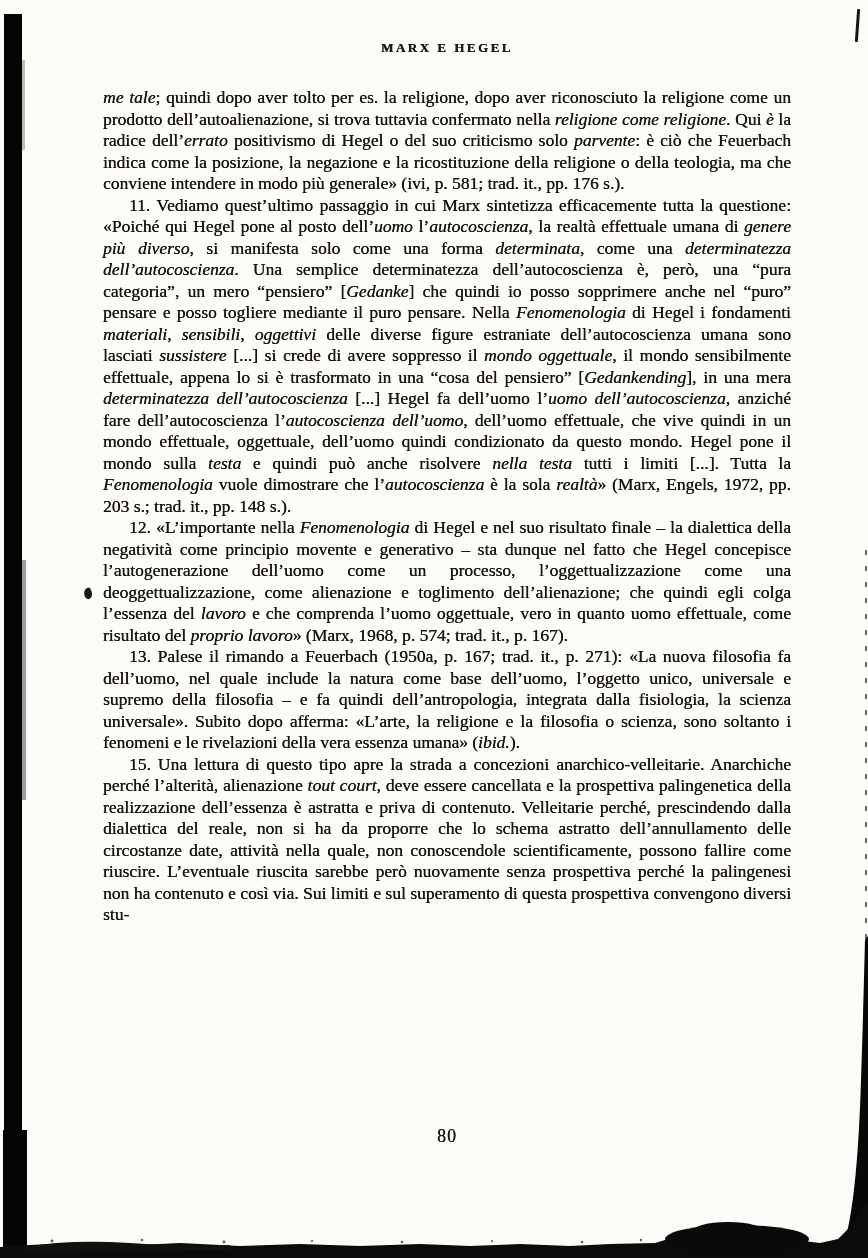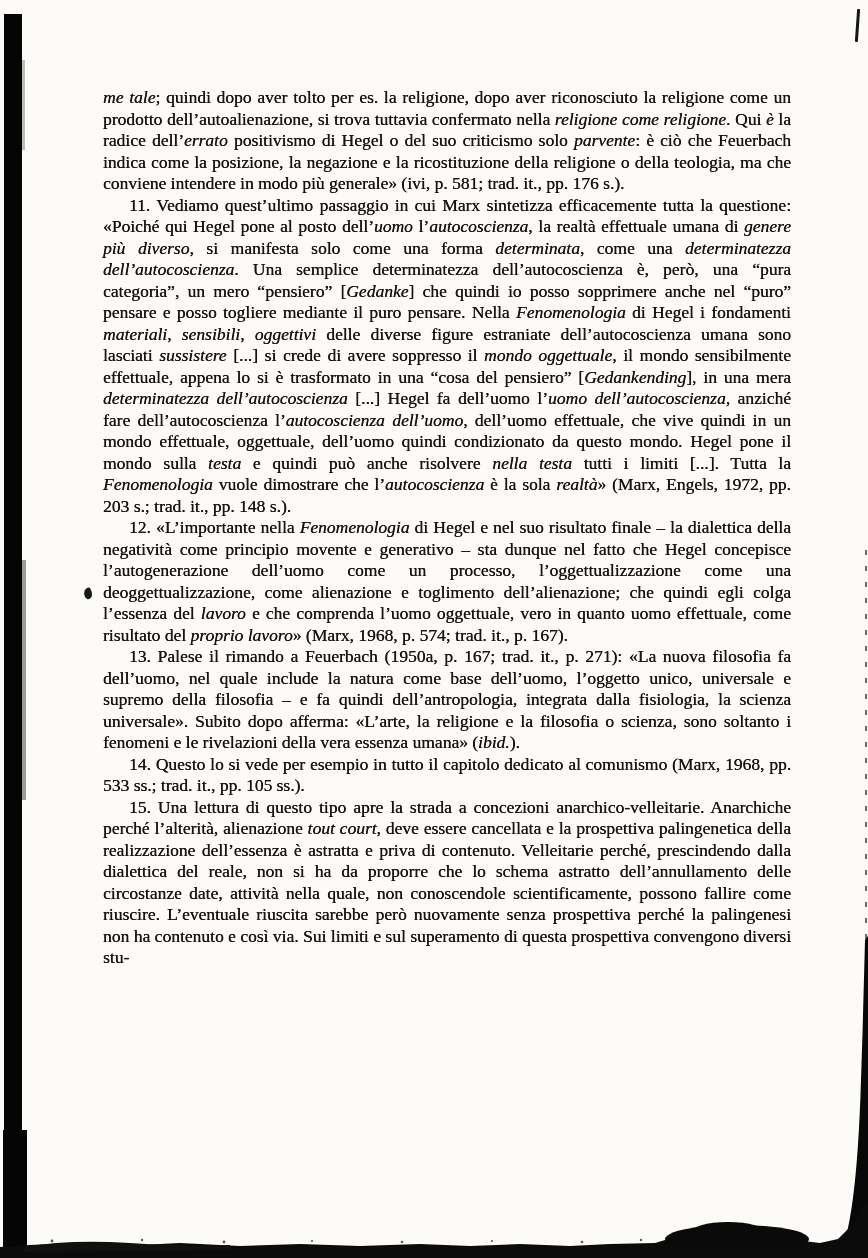--- a/index.html
+++ b/index.html
@@ -87,30 +87,31 @@
   .right-edge {
     position: absolute;
     left: 836px; top: 520px; width: 32px; height: 738px;
   }
 </style>
 </head>
 <body>
 
 <div class="page">
 
+  <div class="running-head">MARX E HEGEL</div>
 
   <div class="text-block">
       <p class=""><i>me tale</i><span>; quindi dopo aver tolto per es. la religione, dopo aver riconosciuto la religione come un prodotto dell’autoalienazione, si trova tuttavia confermato nella </span><i>religione come religione</i><span>. Qui </span><i>è</i><span> la radice dell’</span><i>errato</i><span> positivismo di Hegel o del suo criticismo solo </span><i>parvente</i><span>: è ciò che Feuerbach indica come la posizione, la negazione e la ricostituzione della religione o della teologia, ma che conviene intendere in modo più generale» (ivi, p. 581; trad. it., pp. 176 s.).</span></p>
       <p class="indent"><span>11. Vediamo quest’ultimo passaggio in cui Marx sintetizza efficacemente tutta la questione: «Poiché qui Hegel pone al posto dell’</span><i>uomo</i><span> l’</span><i>autocoscienza</i><span>, la realtà effettuale umana di </span><i>genere più diverso</i><span>, si manifesta solo come una forma </span><i>determinata</i><span>, come una </span><i>determinatezza dell’autocoscienza</i><span>. Una semplice determinatezza dell’autocoscienza è, però, una “pura categoria”, un mero “pensiero” [</span><i>Gedanke</i><span>] che quindi io posso sopprimere anche nel “puro” pensare e posso togliere mediante il puro pensare. Nella </span><i>Fenomenologia</i><span> di Hegel i fondamenti </span><i>materiali</i><span>, </span><i>sensibili</i><span>, </span><i>oggettivi</i><span> delle diverse figure estraniate dell’autocoscienza umana sono lasciati </span><i>sussistere</i><span> [...] si crede di avere soppresso il </span><i>mondo oggettuale</i><span>, il mondo sensibilmente effettuale, appena lo si è trasformato in una “cosa del pensiero” [</span><i>Gedankending</i><span>], in una mera </span><i>determinatezza dell’autocoscienza</i><span> [...] Hegel fa dell’uomo l’</span><i>uomo dell’autocoscienza</i><span>, anziché fare dell’autocoscienza l’</span><i>autocoscienza dell’uomo</i><span>, dell’uomo effettuale, che vive quindi in un mondo effettuale, oggettuale, dell’uomo quindi condizionato da questo mondo. Hegel pone il mondo sulla </span><i>testa</i><span> e quindi può anche risolvere </span><i>nella testa</i><span> tutti i limiti [...]. Tutta la </span><i>Fenomenologia</i><span> vuole dimostrare che l’</span><i>autocoscienza</i><span> è la sola </span><i>realtà</i><span>» (Marx, Engels, 1972, pp. 203 s.; trad. it., pp. 148 s.).</span></p>
       <p class="indent"><span>12. «L’importante nella </span><i>Fenomenologia</i><span> di Hegel e nel suo risultato finale – la dialettica della negatività come principio movente e generativo – sta dunque nel fatto che Hegel concepisce l’autogenerazione dell’uomo come un processo, l’oggettualizzazione come una deoggettualizzazione, come alienazione e toglimento dell’alienazione; che quindi egli colga l’essenza del </span><i>lavoro</i><span> e che comprenda l’uomo oggettuale, vero in quanto uomo effettuale, come risultato del </span><i>proprio lavoro</i><span>» (Marx, 1968, p. 574; trad. it., p. 167).</span></p>
       <p class="indent"><span>13. Palese il rimando a Feuerbach (1950a, p. 167; trad. it., p. 271): «La nuova filosofia fa dell’uomo, nel quale include la natura come base dell’uomo, l’oggetto unico, universale e supremo della filosofia – e fa quindi dell’antropologia, integrata dalla fisiologia, la scienza universale». Subito dopo afferma: «L’arte, la religione e la filosofia o scienza, sono soltanto i fenomeni e le rivelazioni della vera essenza umana» (</span><i>ibid.</i><span>).</span></p>
-      <p class="indent"><span>14. Questo lo si vede per esempio in tutto il capitolo dedicato al comunismo (Marx, 1968, pp. 533 ss.; trad. it., pp. 105 ss.).</span></p>
       <p class="indent"><span>15. Una lettura di questo tipo apre la strada a concezioni anarchico-velleitarie. Anarchiche perché l’alterità, alienazione </span><i>tout court</i><span>, deve essere cancellata e la prospettiva palingenetica della realizzazione dell’essenza è astratta e priva di contenuto. Velleitarie perché, prescindendo dalla dialettica del reale, non si ha da proporre che lo schema astratto dell’annullamento delle circostanze date, attività nella quale, non conoscendole scientificamente, possono fallire come riuscire. L’eventuale riuscita sarebbe però nuovamente senza prospettiva perché la palingenesi non ha contenuto e così via. Sui limiti e sul superamento di questa prospettiva convengono diversi stu-</span></p>
     </div>
 
+  <div class="page-number">80</div>
 
   <div class="left-bar"></div>
   <div class="left-bar-widen"></div>
   <div class="left-bar-fringe1"></div>
   <div class="left-bar-fringe2"></div>
   <div class="top-right-tick"></div>
   <div class="margin-speck"></div>
 
   <svg class="right-edge" viewBox="0 0 32 738" preserveAspectRatio="none">
     <line x1="30" y1="30" x2="30" y2="430" stroke="#3a3a3a" stroke-width="2" stroke-dasharray="5 11" opacity="0.75"></line>

